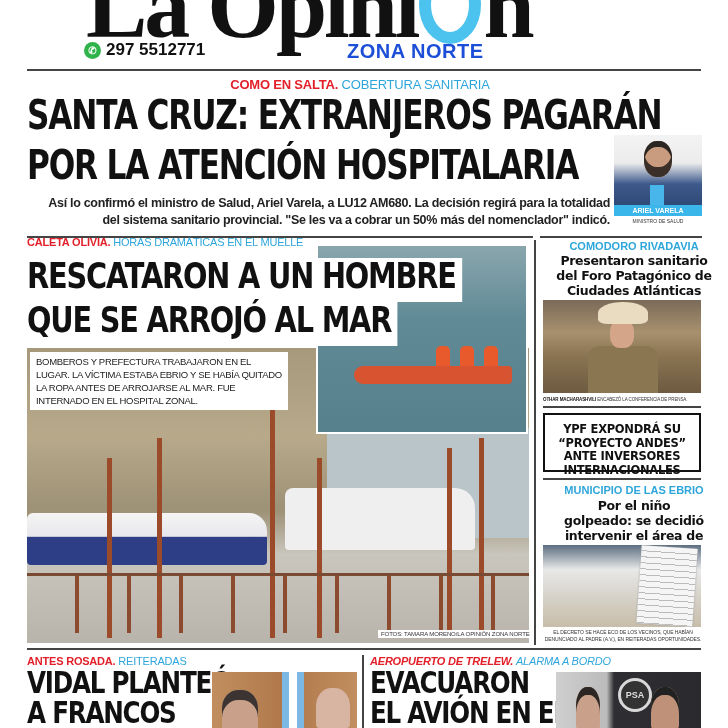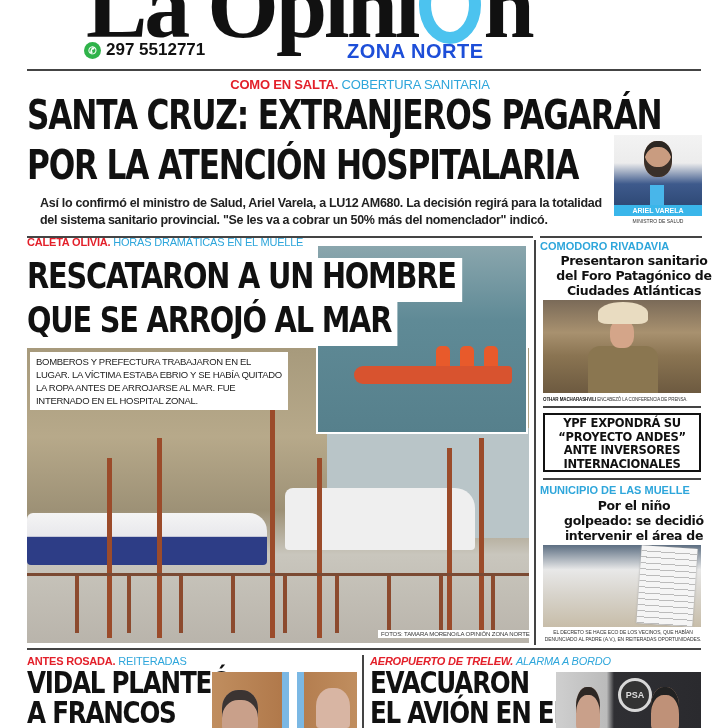--- a/index.html
+++ b/index.html
@@ -16,21 +16,21 @@
 
   .kicker { font-weight: 700; font-size: 12px; white-space: nowrap; letter-spacing: -0.2px; }
   .kicker .red { color: #e3202a; }
   .kicker .blue { color: #2ea6db; font-weight: 400; }
 
   .hl { font-family: "DejaVu Sans", sans-serif; font-weight: 700; color: #111; letter-spacing: -1.5px; line-height: 1; transform-origin: left top; white-space: nowrap; }
 
   .top-kicker { position: absolute; top: 77px; left: 0; width: 720px; text-align: center; font-size: 13px; }
   .top-hl { position: absolute; left: 27px; top: 95px; font-size: 40px; transform: scaleX(0.78); }
   .top-hl div { height: 50px; }
-  .top-deck { position: absolute; left: 40px; top: 195px; width: 570px; text-align: left; font-size: 12.5px; line-height: 17px; font-weight: 700; color: #222; letter-spacing: -0.3px; }
+  .top-deck { position: absolute; left: 40px; top: 195px; width: 570px; text-align: right; font-size: 12.5px; line-height: 17px; font-weight: 700; color: #222; letter-spacing: -0.3px; }
   .minister-photo { position: absolute; left: 614px; top: 135px; width: 88px; height: 70px; background: linear-gradient(180deg,#f3f3f3 0%,#ececec 40%,#3e5a8c 70%,#2f4a77 100%); overflow: hidden; }
   .minister-photo .head { position: absolute; left: 30px; top: 6px; width: 28px; height: 36px; border-radius: 45%; background: #c99c80; box-shadow: inset 0 6px 0 #2b2622, inset 0 -10px 0 #3a3029; }
   .minister-photo .mic { position: absolute; left: 36px; top: 50px; width: 14px; height: 20px; background: #48b6ea; }
   .name-tag { position: absolute; left: 614px; top: 205px; width: 88px; height: 11px; background: #3ab6ea; color: #fff; font-size: 7px; font-weight: 700; text-align: center; line-height: 11px; }
   .name-role { position: absolute; left: 614px; top: 218px; width: 88px; font-size: 5px; text-align: center; color: #333; }
 
   .lead-kicker { position: absolute; left: 27px; top: 236px; font-size: 11px; }
   .lead-photo-sea { position: absolute; left: 316px; top: 244px; width: 212px; height: 190px; background: linear-gradient(180deg,#8aa6ad 0%,#5f8a96 40%,#56808c 100%); border: 2px solid #fff; }
   .boat { position: absolute; left: 36px; top: 120px; width: 158px; height: 18px; background: #d8532f; border-radius: 9px 4px 4px 9px; }
   .rescuer { position: absolute; top: 100px; width: 14px; height: 24px; background: #e85a2b; border-radius: 5px 5px 2px 2px; }
@@ -40,31 +40,31 @@
   .lead-photo-main .car2 { position: absolute; left: 258px; top: 140px; width: 190px; height: 62px; background: #efefef; border-radius: 8px 20px 4px 4px; }
   .lead-photo-main .fence { position: absolute; left: 0; top: 225px; width: 502px; height: 60px; background: repeating-linear-gradient(90deg, transparent 0 48px, #8c4a2e 48px 52px); border-top: 3px solid #7b4a33; }
   .post { position: absolute; width: 5px; background: #9b4b2a; }
   .caption-box { position: absolute; left: 30px; top: 352px; width: 258px; background: #fff; padding: 3px 6px; font-size: 9.5px; line-height: 13px; color: #222; letter-spacing: -0.3px; }
   .lead-hl { position: absolute; left: 27px; top: 258px; font-size: 36px; transform: scaleX(0.8); }
   .lead-hl div { background: #fff; display: inline-block; padding: 0 8px 2px 0; height: 44px; margin-bottom: 0; }
   .photo-credit { position: absolute; left: 378px; top: 630px; background: #fff; font-size: 6px; padding: 1px 3px; color: #333; letter-spacing: -0.1px; }
 
   .vrule { position: absolute; width: 2px; background: #444; }
 
-  .side-kicker { position: absolute; left: 540px; width: 188px; font-size: 11px; color: #2ea6db; font-weight: 700; }
+  .side-kicker { position: absolute; left: 540px; width: 188px; text-align: center; font-size: 11px; color: #2ea6db; font-weight: 700; }
   .side-hl { position: absolute; left: 540px; width: 188px; text-align: center; font-family: "DejaVu Sans", sans-serif; font-weight: 700; font-size: 12.5px; line-height: 15px; color: #111; letter-spacing: -0.3px; }
   .side-photo { position: absolute; left: 543px; width: 158px; overflow: hidden; }
   .side-photo1 { top: 300px; height: 93px; background: linear-gradient(180deg,#7a6a58 0%,#a8916f 35%,#8a7452 60%,#6d5a40 100%); }
   .side-photo1 .hat { position: absolute; left: 55px; top: 2px; width: 50px; height: 22px; background: #e9dcc1; border-radius: 50% 50% 20% 20%; }
   .side-photo1 .face { position: absolute; left: 67px; top: 20px; width: 24px; height: 28px; background: #d4a589; border-radius: 40%; }
   .side-photo1 .body { position: absolute; left: 45px; top: 46px; width: 70px; height: 47px; background: #8a7650; border-radius: 12px 12px 0 0; }
   .side-caption { position: absolute; left: 543px; width: 160px; font-size: 4.5px; color: #333; letter-spacing: -0.1px; white-space: nowrap; }
   .side-caption b { font-weight: 700; color: #111; }
 
-  .ypf-box { position: absolute; left: 543px; top: 413px; width: 158px; height: 59px; border: 2px solid #111; text-align: center; font-family: "DejaVu Sans", sans-serif; font-weight: 700; font-size: 11.5px; line-height: 13.5px; padding-top: 2px; color: #111; letter-spacing: -0.3px; }
+  .ypf-box { position: absolute; left: 543px; top: 413px; width: 158px; height: 59px; border: 2px solid #111; text-align: center; font-family: "DejaVu Sans", sans-serif; font-weight: 700; font-size: 11.5px; line-height: 13.5px; padding-top: 8px; color: #111; letter-spacing: -0.3px; }
 
   .side-photo2 { top: 545px; height: 82px; background: linear-gradient(180deg,#5c6e82 0%,#e8e8e8 30%,#d8d4cc 60%,#c7bda9 100%); }
   .side-photo2 .doc { position: absolute; left: 96px; top: 2px; width: 56px; height: 78px; background: #f5f5f5; transform: rotate(4deg); box-shadow: 0 0 2px #999; background-image: repeating-linear-gradient(180deg, transparent 0 5px, #bbb 5px 6px); }
   .side-caption2 { position: absolute; left: 543px; top: 629px; width: 160px; text-align: center; font-size: 5px; line-height: 7px; color: #333; letter-spacing: -0.1px; }
 
   .bottom-kicker { position: absolute; top: 655px; font-size: 11px; }
   .bottom-hl { position: absolute; font-size: 30px; transform: scaleX(0.82); top: 668px; }
   .bottom-hl div { height: 30px; }
   .bottom-photo { position: absolute; top: 672px; height: 56px; overflow: hidden; }
   .bp1 { left: 212px; width: 145px; background: linear-gradient(90deg,#c08e5f 0%,#b0784a 50%,#c08e5f 100%); }
@@ -147,21 +147,21 @@
   <div class="body"></div>
   <div class="face"></div>
   <div class="hat"></div>
 </div>
 <div class="side-caption" style="top:397px;"><b>OTHAR MACHARASHVILI</b><span> ENCABEZÓ LA CONFERENCIA DE PRENSA.</span></div>
 <div class="rule" style="left:543px;top:406px;width:158px;"></div>
 
 <div class="ypf-box">YPF EXPONDRÁ SU “PROYECTO ANDES” ANTE INVERSORES INTERNACIONALES</div>
 <div class="rule" style="left:543px;top:478px;width:158px;"></div>
 
-<div class="side-kicker" style="top:484px;">MUNICIPIO DE LAS MUELLE</div>
+<div class="side-kicker" style="top:484px;">MUNICIPIO DE LAS EBRIO</div>
 <div class="side-hl" style="top:498px;padding:0 22px;">Por el niño golpeado: se decidió intervenir el área de Niñez</div>
 <div class="side-photo side-photo2">
   <div class="doc"></div>
 </div>
 <div class="side-caption2">EL DECRETO SE HACE ECO DE LOS VECINOS, QUE HABÍAN DENUNCIADO AL PADRE (A.V.), EN REITERADAS OPORTUNIDADES.</div>
 
 <div class="rule" style="left:27px;top:648px;width:674px;"></div>
 <div class="vrule" style="left:362px;top:655px;height:73px;"></div>
 
 <div class="kicker bottom-kicker" style="left:27px;">

